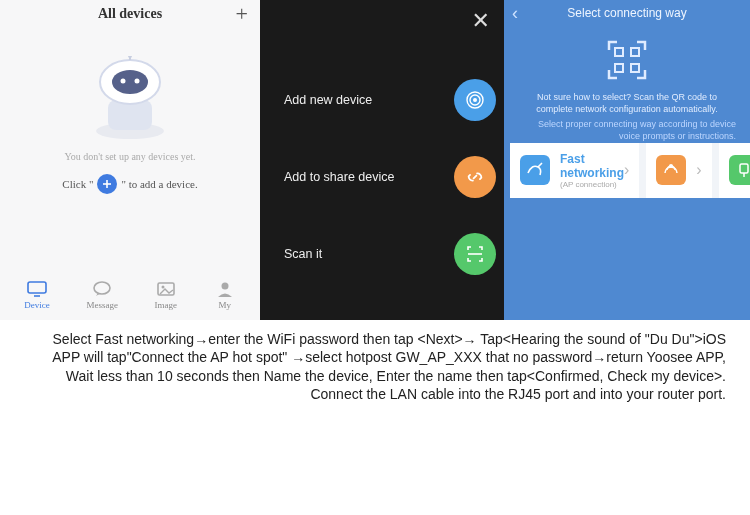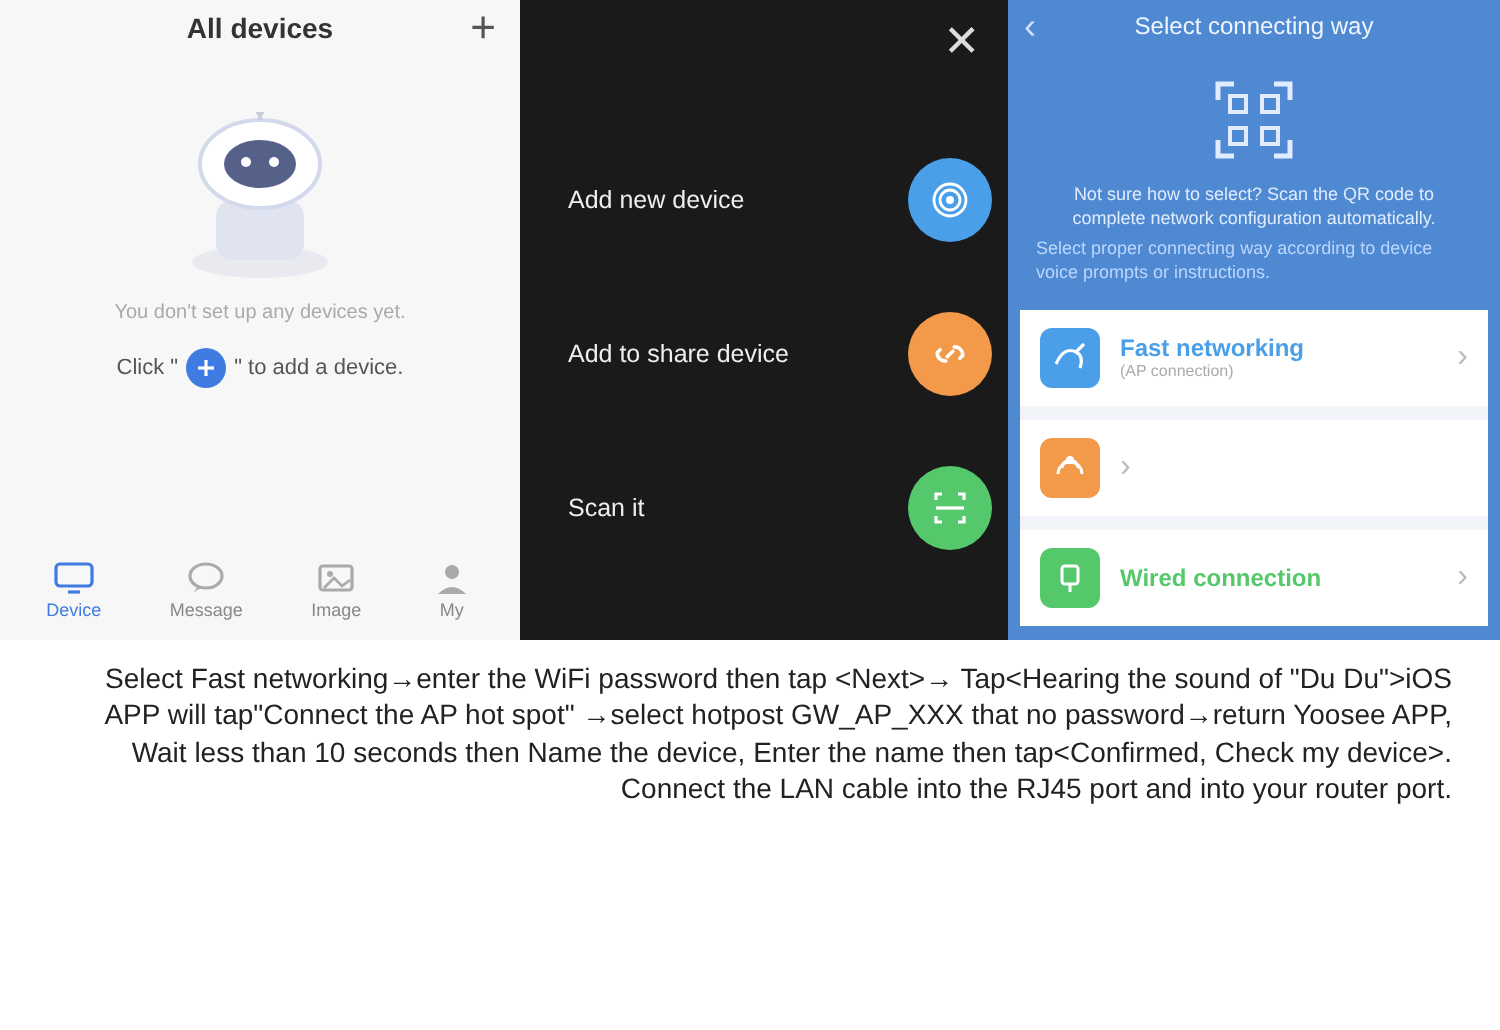--- a/index.html
+++ b/index.html
@@ -1,20 +1,20 @@
 <!DOCTYPE html>
 <html><head>
 <meta charset="utf-8">
 <style>
   * { box-sizing: border-box; margin: 0; padding: 0; }
   body { font-family: Arial, Helvetica, sans-serif; width: 750px; background: #fff; }
   .screens { display: flex; }
   .screen { position: relative; }
   
-  .s1 { width: 260px; height: 320px; background: #f7f7f8; }
+  .s1 { width: 260px; height: 320px; background: #f7f7f8; font-family: Liberation Serif, serif; }
   .s1-header { display: flex; align-items: center; justify-content: center; padding: 6px 10px; position: relative; background: #f7f7f8; }
   .s1-title { font-size: 14px; font-weight: bold; color: #333; }
   .s1-plus { position: absolute; right: 12px; font-size: 22px; color: #555; font-weight: 300; }
   .s1-body { padding-top: 28px; text-align: center; }
   .robot { margin: 0 auto 10px; width: 110px; height: 85px; }
   .s1-msg1 { font-size: 10px; color: #aaa; margin-top: 0; }
   .s1-msg2 { font-size: 11px; color: #555; margin-top: 12px; display: flex; align-items: center; justify-content: center; gap: 4px; }
   .blue-dot { width: 20px; height: 20px; border-radius: 50%; background: #3f7be0; display: inline-flex; align-items: center; justify-content: center; color: #fff; font-size: 14px; }
   .s1-tabs { position: absolute; bottom: 6px; left: 0; right: 0; display: flex; justify-content: space-around; padding: 4px 6px; }
   .tab { text-align: center; color: #888; font-size: 9px; }
@@ -31,22 +31,22 @@
   .c-blue { background: #4a9fe8; }
   .c-orange { background: #f2994a; }
   .c-green { background: #55c86b; }
   
   .s3 { width: 246px; height: 320px; background: #4f89d1; color: #fff; }
   .s3-header { display: flex; align-items: center; justify-content: center; padding: 6px 8px; position: relative; }
   .s3-back { position: absolute; left: 8px; color: #cde2ff; font-size: 18px; }
   .s3-title { font-size: 12px; color: #eef5ff; }
   .s3-qr { margin: 10px auto 8px; width: 48px; height: 48px; }
   .s3-help1 { font-size: 9px; text-align: center; color: #e0ecff; padding: 0 26px; line-height: 1.3; }
-  .s3-help2 { font-size: 9px; text-align: left; color: #bcd6ff; padding: 4px 14px 0; line-height: 1.3; }
-  .s3-list { background: #f1f4f8; padding: 0; margin: 12px 6px; display: flex; flex-direction: column; gap: 7px; }
+  .s3-help2 { font-size: 9px; text-align: right; color: #bcd6ff; padding: 4px 14px 0; line-height: 1.3; }
+  .s3-list { background: #f1f4f8; padding: 0; margin: 0 6px; display: flex; flex-direction: row; gap: 7px; }
   .s3-item { background: #fff; display: flex; align-items: center; padding: 9px 10px; }
   .s3-icon { width: 30px; height: 30px; border-radius: 6px; display: flex; align-items: center; justify-content: center; margin-right: 10px; flex-shrink: 0; }
   .ic-blue { background: #4a9fe8; }
   .ic-orange { background: #f2994a; }
   .ic-green { background: #55c86b; }
   .s3-item-text { flex: 1; }
   .s3-item-title { font-size: 12px; font-weight: bold; }
   .s3-item-sub { font-size: 8px; color: #aaa; }
   .t-blue { color: #4a9fe8; }
   .t-orange { color: #f2994a; }

